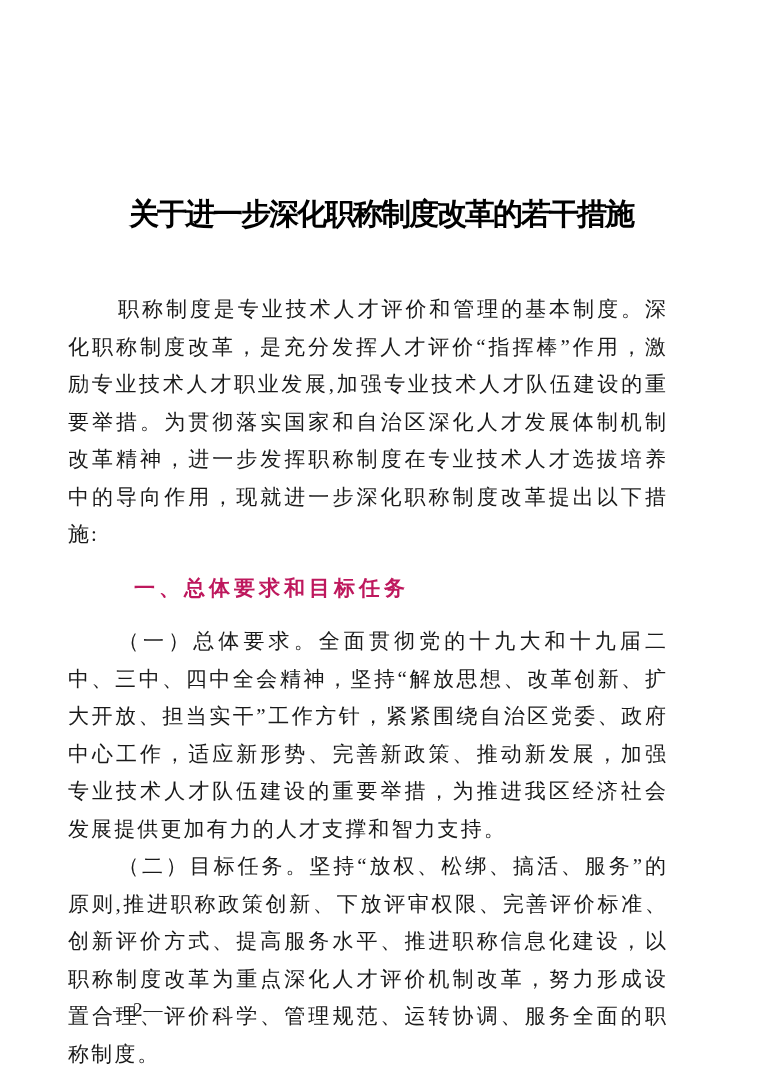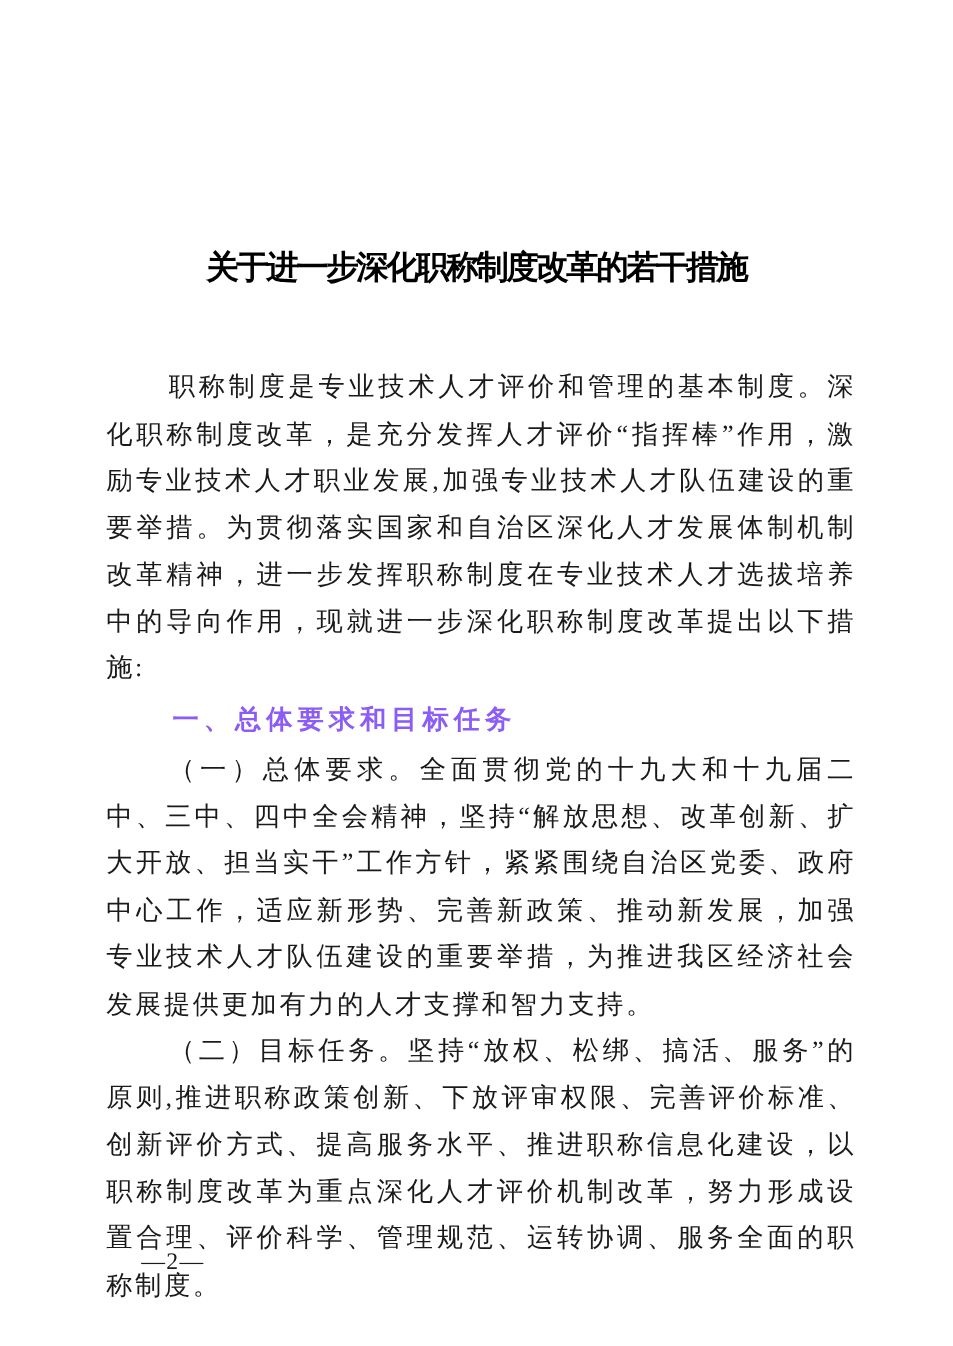--- a/index.html
+++ b/index.html
@@ -16,52 +16,52 @@
       color: #111;
       font-family: "Liberation Serif", serif;
     }
     .doc-title {
       position: absolute;
       left: 0;
       top: 194px;
       width: 762px;
       margin: 0;
       text-align: center;
-      font-size: 26px;
+      font-size: 30px;
       line-height: 40px;
       font-weight: bold;
       letter-spacing: -2px;
       font-family: "Liberation Serif", serif;
       color: #000;
     }
     .doc-body {
       position: absolute;
-      left: 85px;
+      left: 68px;
       top: 291px;
       width: 600px;
       font-size: 21px;
       line-height: 37.5px;
       color: #1a1a1a;
     }
     .para {
       margin: 0;
       text-align: justify;
       text-justify: inter-ideograph;
       text-indent: 50px;
       letter-spacing: 2.1px;
     }
     .section-heading {
-      margin: 3px;
+      margin: 16px;
       font-size: 21px;
       line-height: 37.5px;
       font-weight: bold;
       text-indent: 50px;
       letter-spacing: 4px;
       font-family: Liberation Serif, serif;
-      color: #8b5cf6;
+      color: #be185d;
     }
     .page-number {
       position: absolute;
       left: 113px;
       top: 997px;
       font-size: 19px;
       line-height: 26px;
       letter-spacing: 1px;
       color: #1a1a1a;
       font-family: "Liberation Serif", serif;

